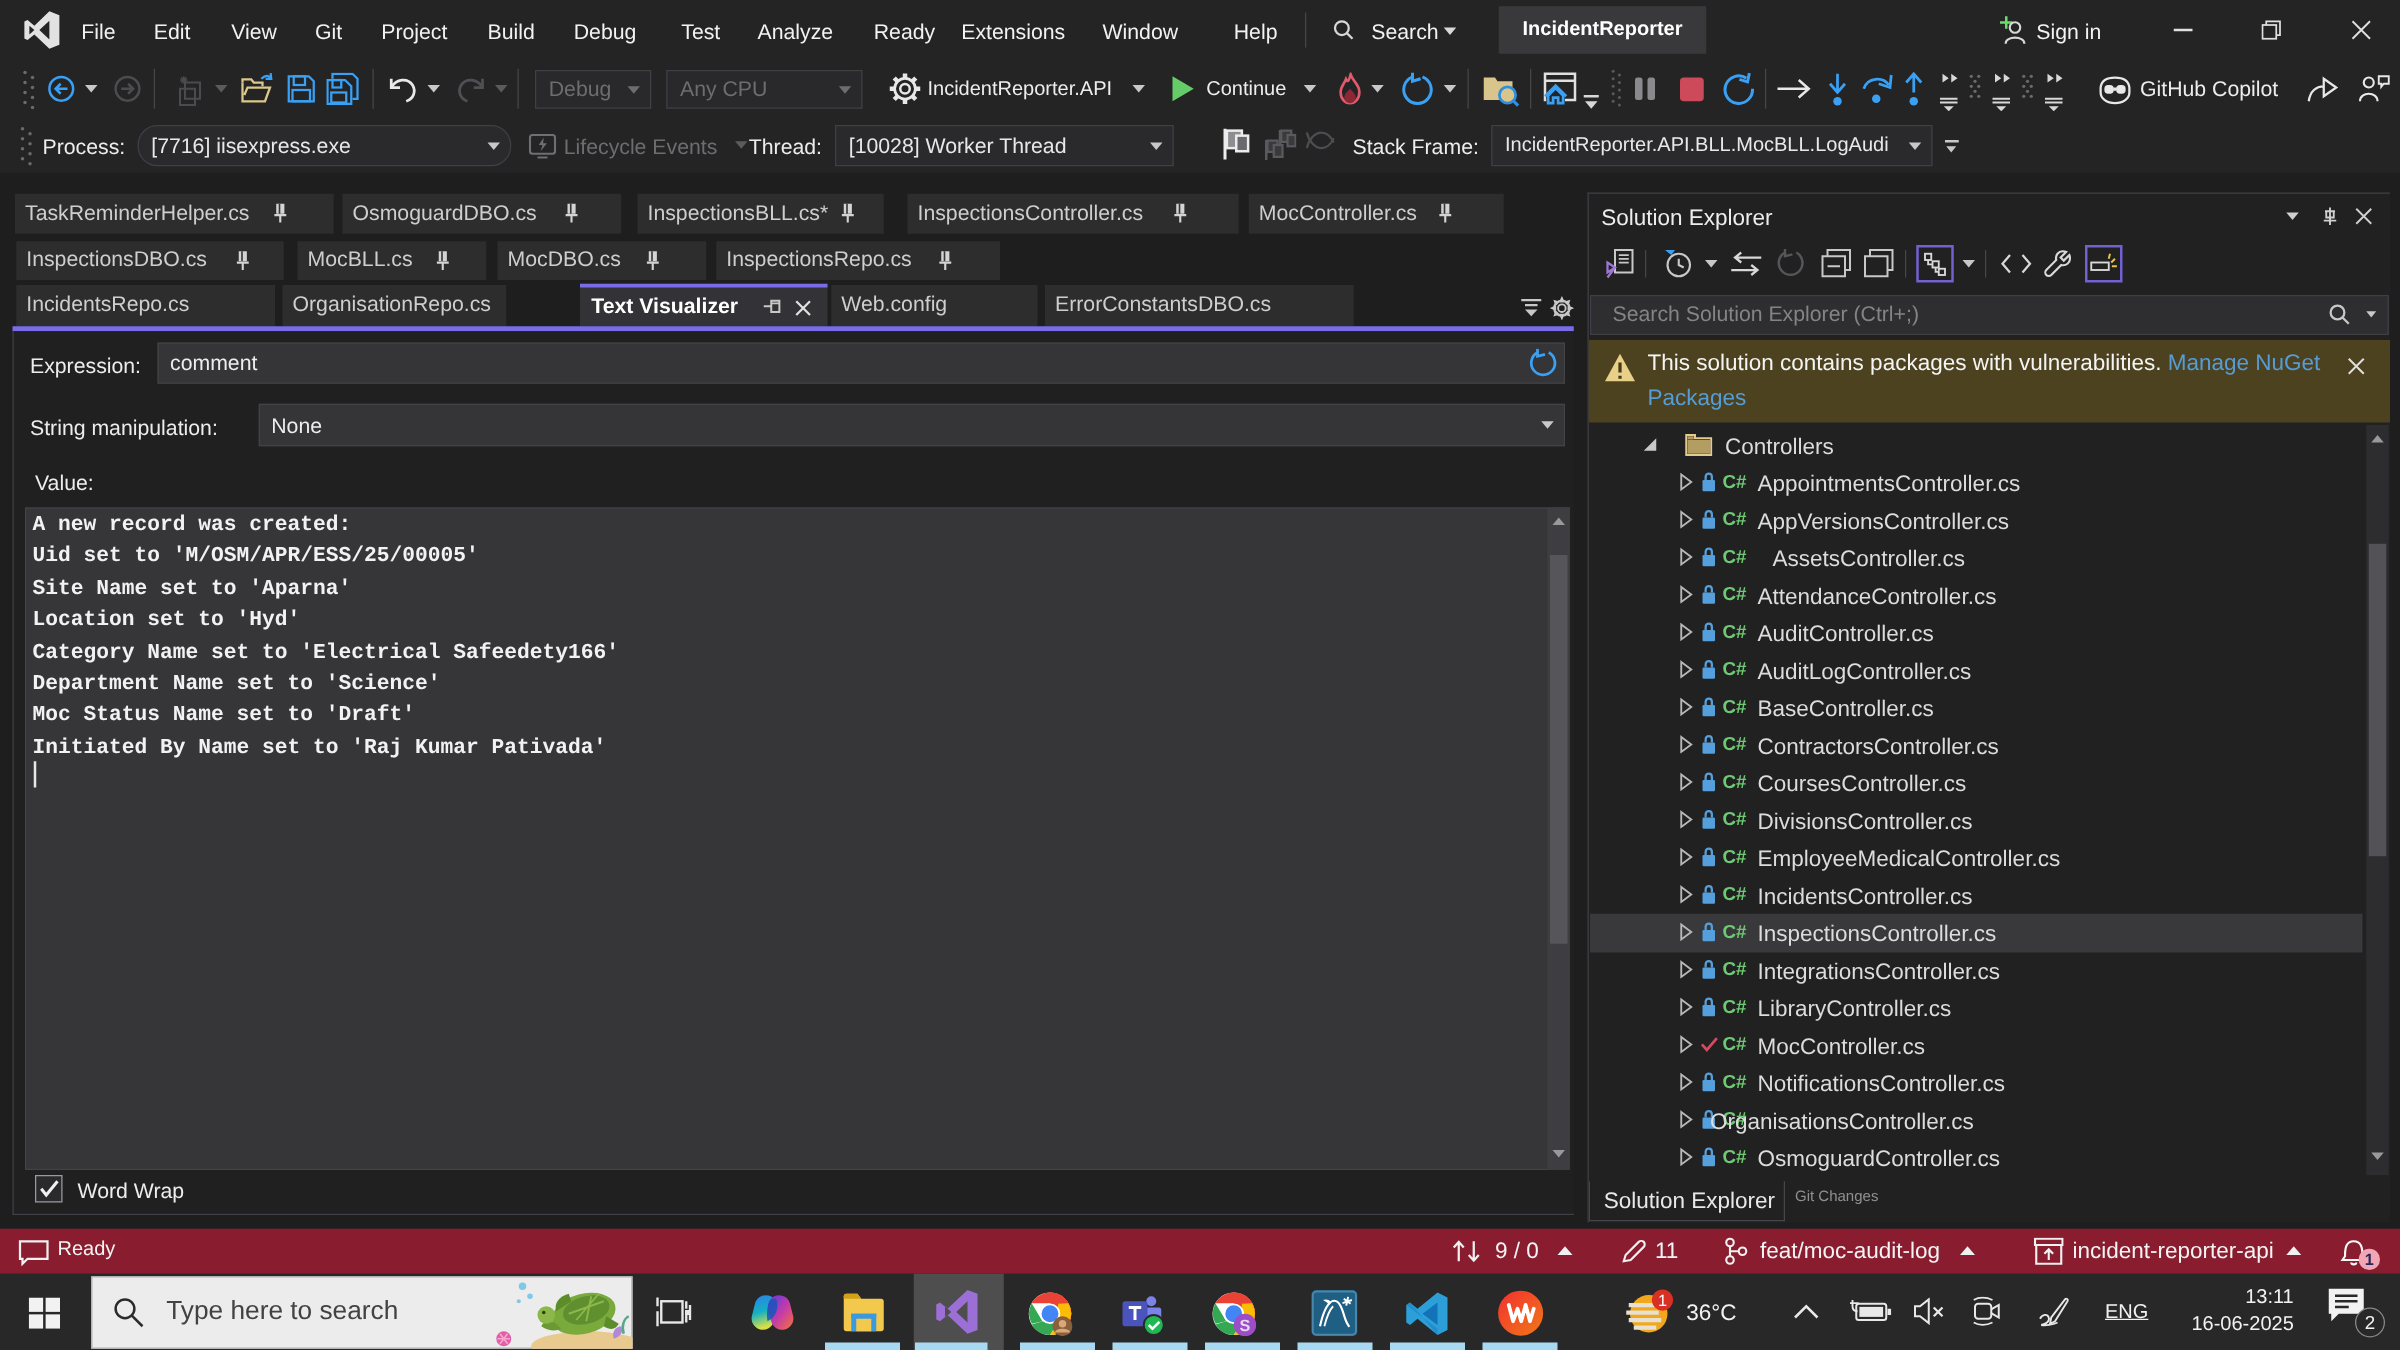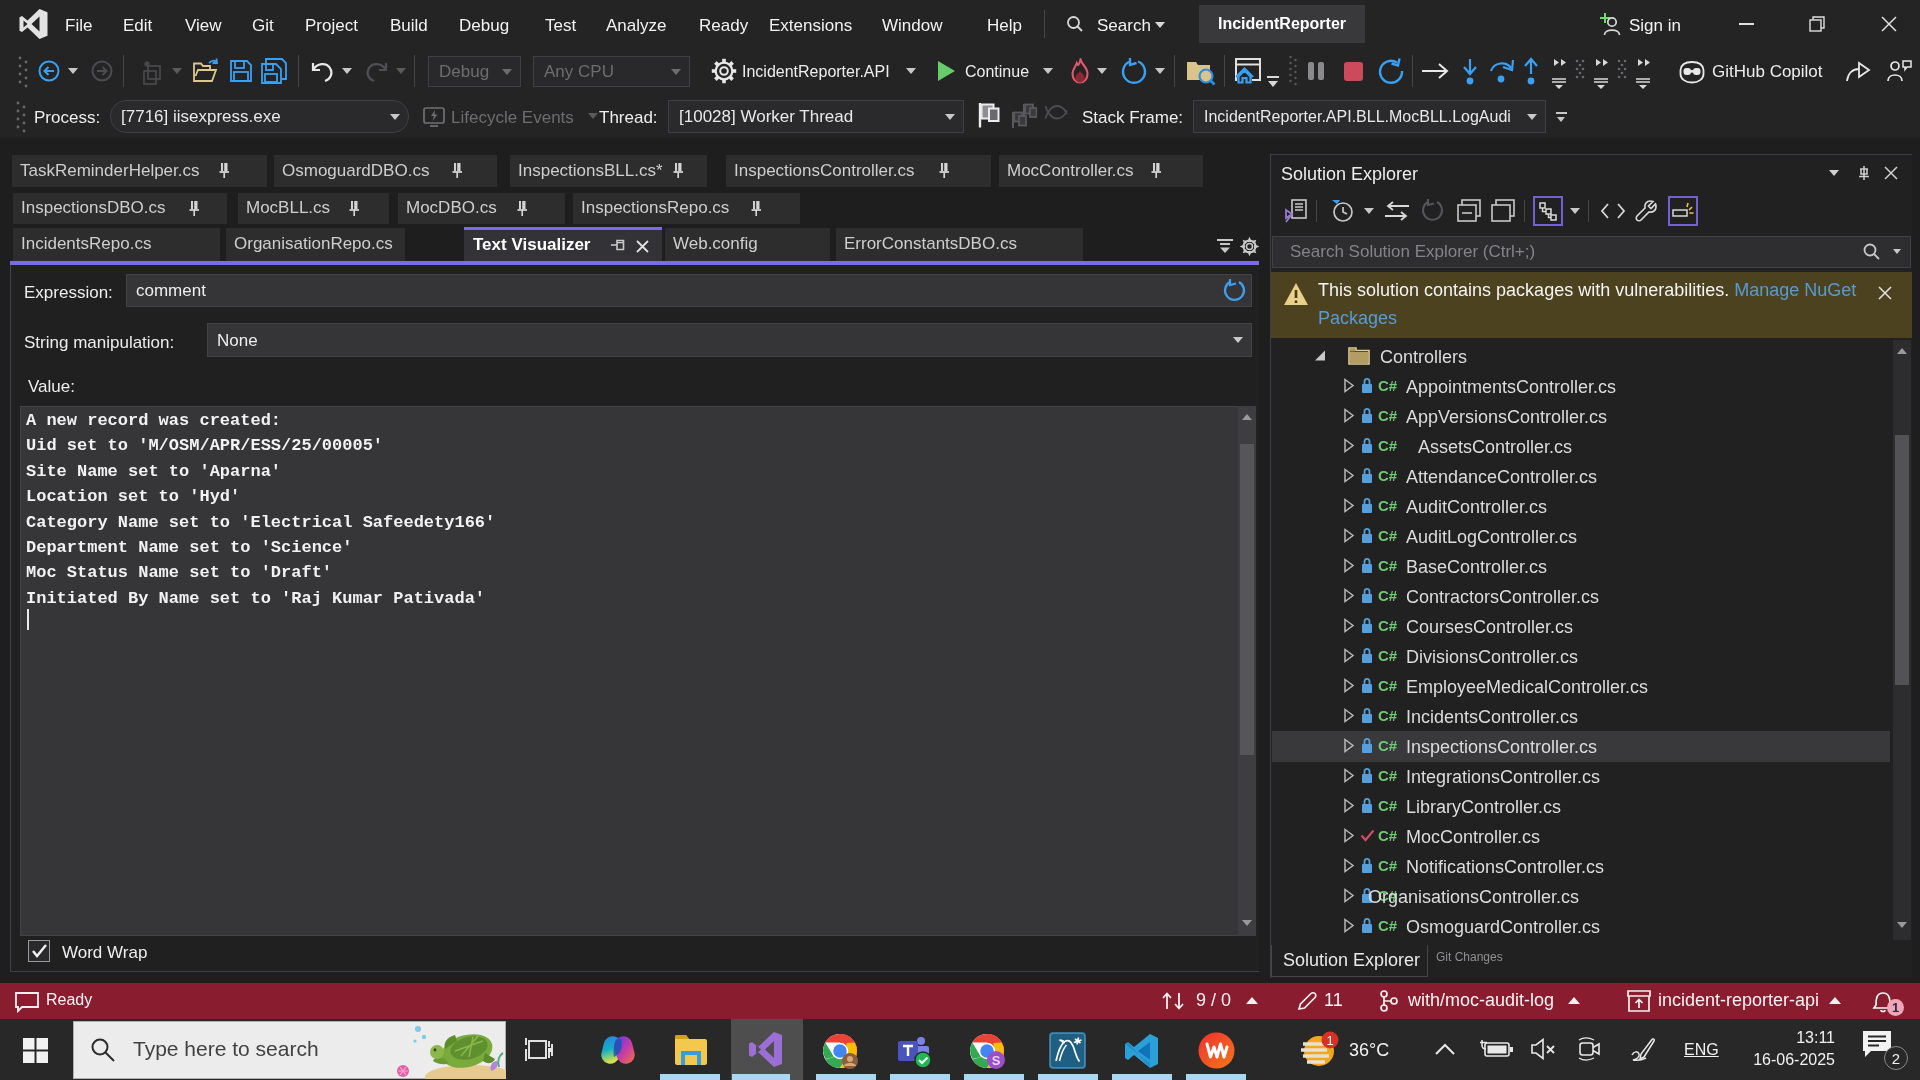--- a/index.html
+++ b/index.html
@@ -301,21 +301,21 @@
     <span class="arr"></span>
   </div>
 <svg class="a" style="left:422px;top:105px;" width="24" height="24" viewBox="0 0 24 24">
   <rect x="2" y="3" width="20" height="15" rx="2" fill="none" stroke="#6f6f73" stroke-width="1.7"></rect>
   <path d="M8 21 L16 21" stroke="#6f6f73" stroke-width="1.7"></path>
   <path d="M13 5 L9 11 L12 11 L10.5 16 L15.5 9.5 L12.5 9.5 Z" fill="#6f6f73"></path>
 </svg>
 <div class="a dim" style="left:451px;top:108px;font-size:17px;">Lifecycle Events</div>
 <div class="a darr dim" style="left:588px;top:113px;"></div>
 <div class="a lbl" style="left:599px;top:108px;">Thread:</div>
-<div class="a combo" style="left:668px;top:100px;width:296px;height:33px;">
+<div class="a combo" style="left:668px;top:100px;width:271px;height:33px;">
     <span style="position:absolute;left:10px;top:6px;">[10028] Worker Thread</span>
     <span class="arr"></span>
   </div>
 
 <svg class="a" style="left:977px;top:101px;" width="24" height="28" viewBox="0 0 24 28">
 <line x1="3" y1="2" x2="3" y2="26.5" stroke="#ececec" stroke-width="2.4"></line>
 <rect x="4.5" y="3.5" width="12" height="14" fill="#8e8e92" stroke="#ececec" stroke-width="2"></rect>
 <rect x="12" y="7.5" width="9.5" height="12.5" fill="#6a6a6e" stroke="#ececec" stroke-width="2"></rect>
 </svg>
 <svg class="a" style="left:1009px;top:102px;" width="28" height="28" viewBox="0 0 28 28">
@@ -783,21 +783,21 @@
 <svg class="a" style="left:1296px;top:990px;" width="22" height="22" viewBox="0 0 22 22">
   <path d="M3 19 L4.5 14 L15 3.5 C16 2.5 18 2.5 19 3.5 C20 4.5 20 6.5 19 7.5 L8.5 18 Z" fill="none" stroke="#f0f0f0" stroke-width="1.7"></path>
 </svg>
 <div class="a" style="left:1324px;top:990px;color:#f4f4f4;font-size:18px;">11</div>
 <svg class="a" style="left:1378px;top:989px;" width="22" height="24" viewBox="0 0 22 24">
   <circle cx="6" cy="5" r="3" fill="none" stroke="#f0f0f0" stroke-width="1.7"></circle>
   <circle cx="6" cy="19" r="3" fill="none" stroke="#f0f0f0" stroke-width="1.7"></circle>
   <circle cx="16" cy="12" r="3" fill="none" stroke="#f0f0f0" stroke-width="1.7"></circle>
   <path d="M6 8 L6 16 M6 12 C6 12 13 12 13 12" fill="none" stroke="#f0f0f0" stroke-width="1.7"></path>
 </svg>
-<div class="a" style="left:1408px;top:990px;color:#f4f4f4;font-size:18px;">with/moc-audit-log</div>
+<div class="a" style="left:1408px;top:990px;color:#f4f4f4;font-size:18px;">feat/moc-audit-log</div>
 <div class="a darr" style="left:1568px;top:997px;border-top:none;border-bottom:7px solid #f0f0f0;border-left:6px solid transparent;border-right:6px solid transparent;"></div>
 <svg class="a" style="left:1627px;top:990px;" width="24" height="22" viewBox="0 0 24 22">
   <path d="M1 1 L23 1 L23 6 L1 6 Z M2 6 L2 21 L22 21 L22 6" fill="none" stroke="#f0f0f0" stroke-width="1.7"></path>
   <path d="M12 18 L12 10 M8.5 13 L12 9.5 L15.5 13" fill="none" stroke="#f0f0f0" stroke-width="1.7"></path>
 </svg>
 <div class="a" style="left:1658px;top:990px;color:#f4f4f4;font-size:18px;">incident-reporter-api</div>
 <div class="a darr" style="left:1829px;top:997px;border-top:none;border-bottom:7px solid #f0f0f0;border-left:6px solid transparent;border-right:6px solid transparent;"></div>
 <svg class="a" style="left:1872px;top:989px;" width="22" height="24" viewBox="0 0 22 24">
   <path d="M4 16 C4 9 5 4 11 4 C17 4 18 9 18 16 L20 19 L2 19 Z M9 21 C9 23 13 23 13 21" fill="none" stroke="#f8f8f8" stroke-width="1.7"></path>
 </svg>

